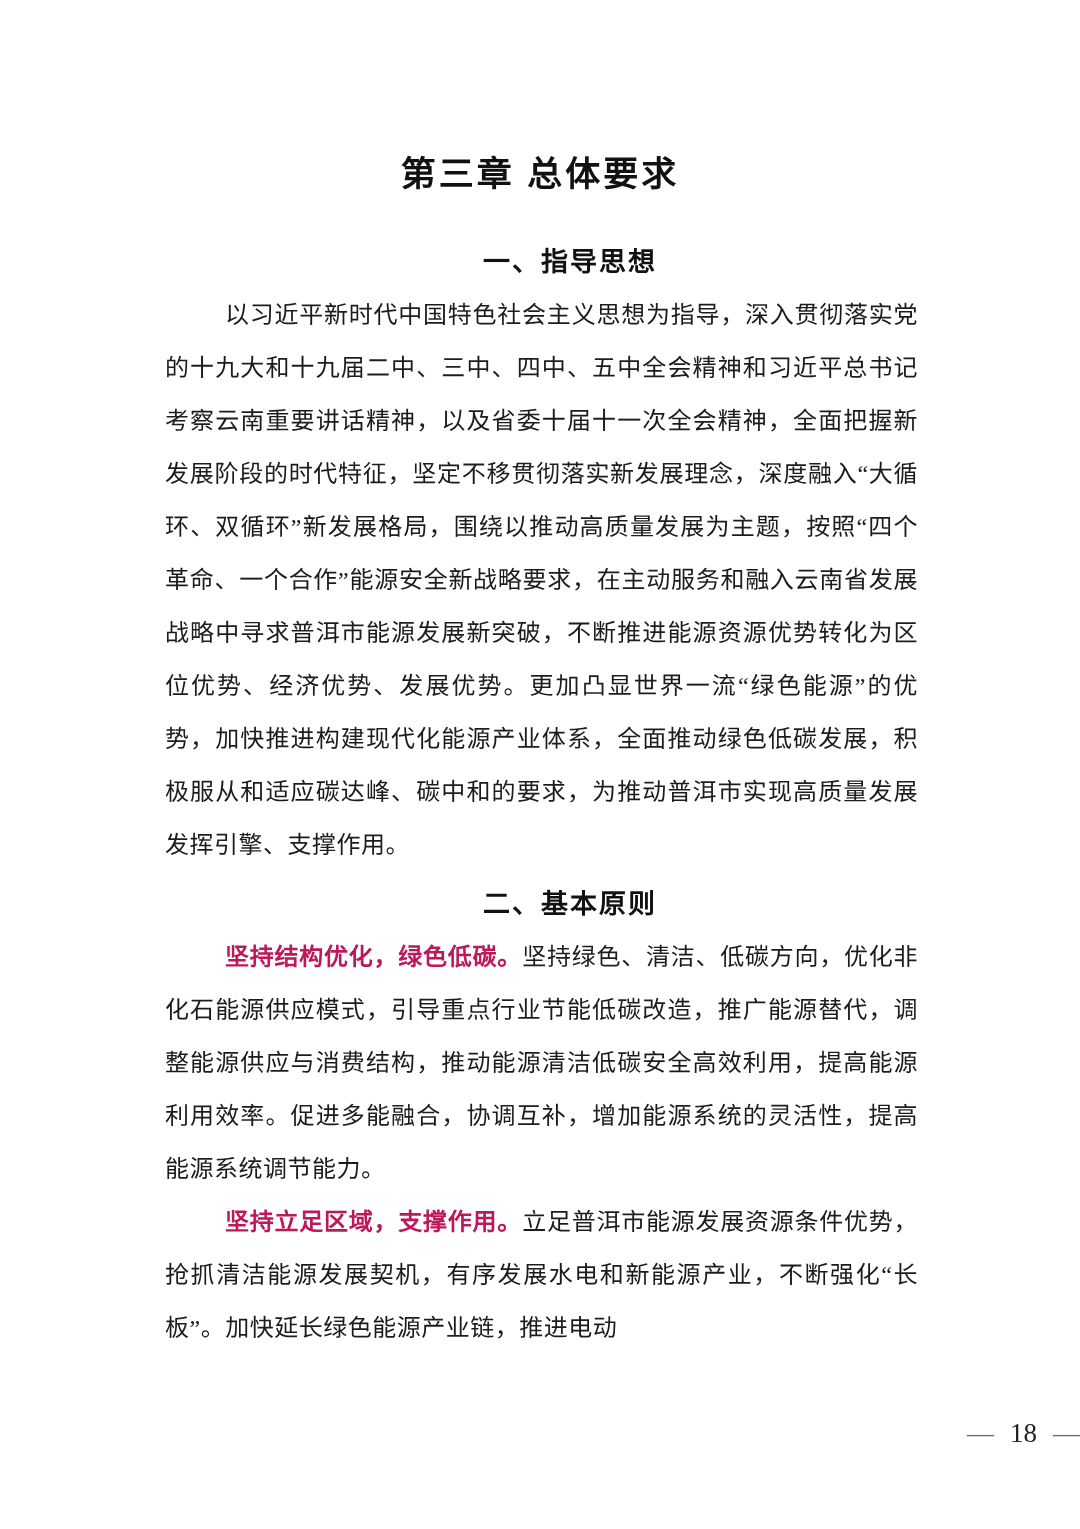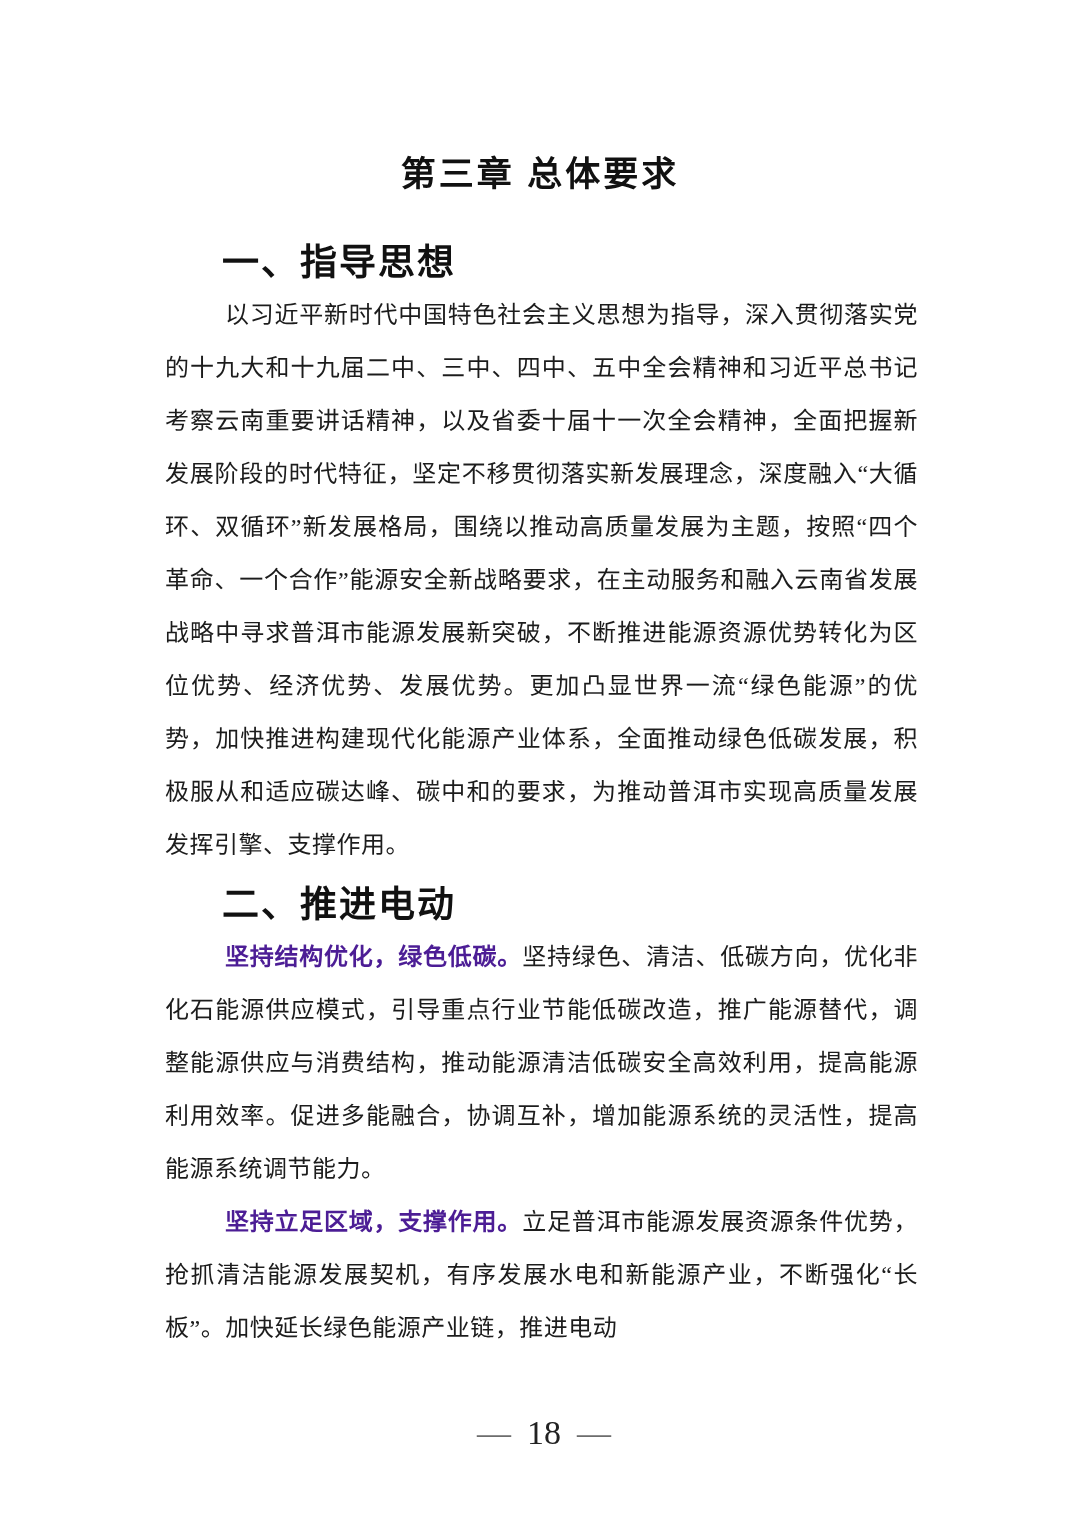--- a/index.html
+++ b/index.html
@@ -27,51 +27,52 @@
     letter-spacing: 3px;
     color: #111111;
   }
   .body-wrap {
     padding: 0 162px 0 165px;
   }
   .sec-heading {
     margin: 34px 0 0 0;
     font-family: "Liberation Sans", "DejaVu Sans", sans-serif;
     font-weight: 700;
-    font-size: 37px;
+    font-size: 27px;
     line-height: 53px;
     letter-spacing: 2px;
     text-indent: 57px;
     color: #111111;
+    text-align: center;
   }
   .sec-heading.second {
     margin-top: 6px;
   }
   .para {
     margin: 0;
     font-size: 24px;
     line-height: 53px;
     letter-spacing: 0.5px;
     text-align: justify;
     text-justify: inter-ideograph;
     text-indent: 60px;
     color: #1c1c1c;
   }
   .para .lead {
     font-weight: 700;
-    color: #4c1d95;
+    color: #be185d;
   }
   .footer {
     position: absolute;
     left: 0;
     right: 0;
     top: 1408px;
-    text-align: center;
+    text-align: right;
     font-family: "Liberation Serif", "DejaVu Serif", serif;
-    font-size: 34px;
+    font-size: 27px;
     line-height: 50px;
     padding-left: 8px;
   }
   .footer .dash {
     color: #6d6d6d;
     letter-spacing: 0;
   }
   .footer .pagenum {
     margin: 0 16px;
     color: #222222;
@@ -85,21 +86,21 @@
   <h1 class="doc-title">第三章 总体要求</h1>
 
   <div class="body-wrap">
 
     <section>
       <h2 class="sec-heading">一、指导思想</h2>
       <p class="para"><b class="lead"></b><span>以习近平新时代中国特色社会主义思想为指导，深入贯彻落实党的十九大和十九届二中、三中、四中、五中全会精神和习近平总书记考察云南重要讲话精神，以及省委十届十一次全会精神，全面把握新发展阶段的时代特征，坚定不移贯彻落实新发展理念，深度融入“大循环、双循环”新发展格局，围绕以推动高质量发展为主题，按照“四个革命、一个合作”能源安全新战略要求，在主动服务和融入云南省发展战略中寻求普洱市能源发展新突破，不断推进能源资源优势转化为区位优势、经济优势、发展优势。更加凸显世界一流“绿色能源”的优势，加快推进构建现代化能源产业体系，全面推动绿色低碳发展，积极服从和适应碳达峰、碳中和的要求，为推动普洱市实现高质量发展发挥引擎、支撑作用。</span></p>
     </section>
 
     <section>
-      <h2 class="sec-heading second">二、推进电动</h2>
+      <h2 class="sec-heading second">二、基本原则</h2>
       <p class="para"><b class="lead">坚持结构优化，绿色低碳。</b><span>坚持绿色、清洁、低碳方向，优化非化石能源供应模式，引导重点行业节能低碳改造，推广能源替代，调整能源供应与消费结构，推动能源清洁低碳安全高效利用，提高能源利用效率。促进多能融合，协调互补，增加能源系统的灵活性，提高能源系统调节能力。</span></p>
       <p class="para"><b class="lead">坚持立足区域，支撑作用。</b><span>立足普洱市能源发展资源条件优势，抢抓清洁能源发展契机，有序发展水电和新能源产业，不断强化“长板”。加快延长绿色能源产业链，推进电动</span></p>
     </section>
 
   </div>
 
   <footer class="footer">
     <span class="dash">—</span><span class="pagenum">18</span><span class="dash">—</span>
   </footer>
 

